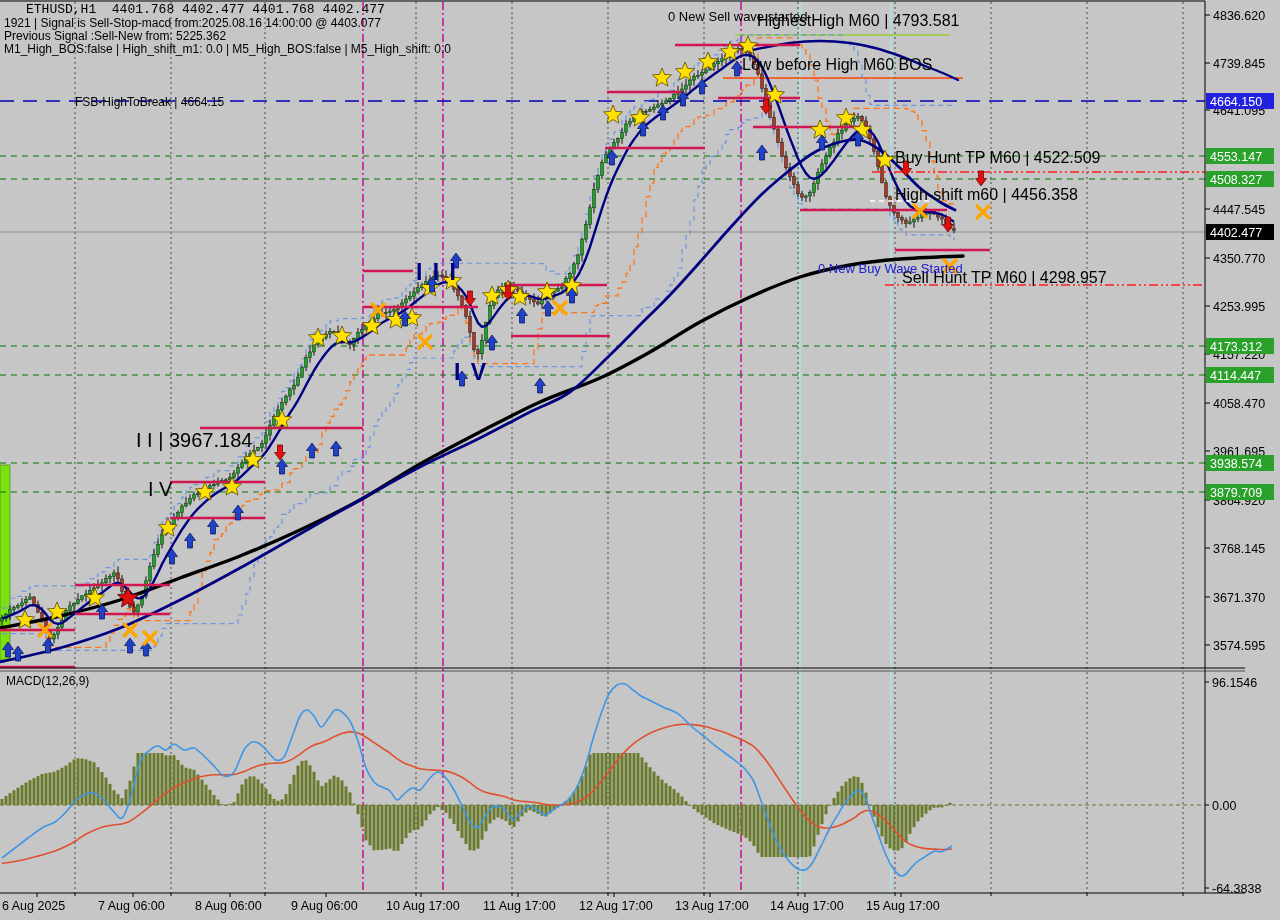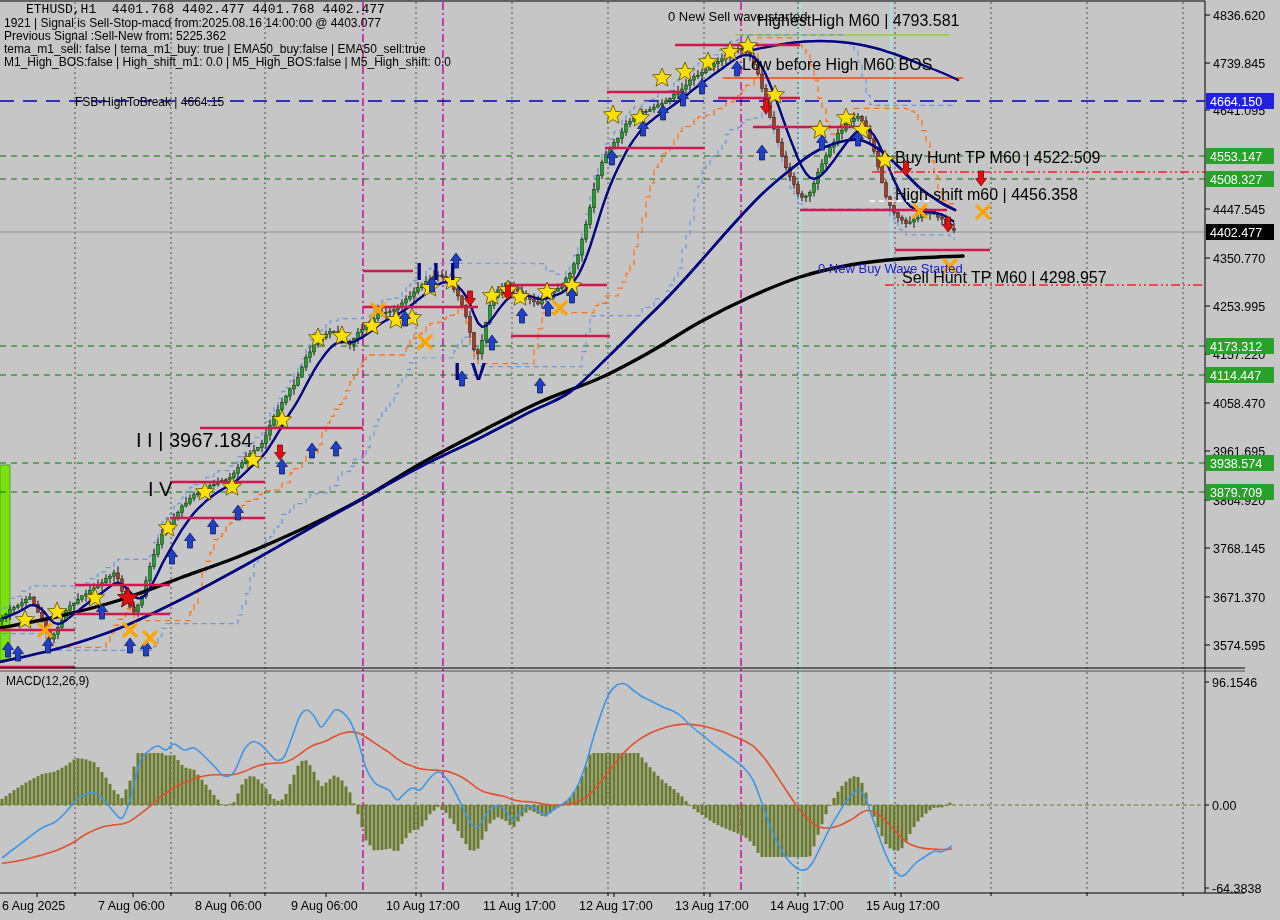--- a/index.html
+++ b/index.html
@@ -967,16 +967,15 @@
       <text x="136" y="447" font-size="20" fill="#000000" font-weight="normal" letter-spacing="0">I I | 3967.184</text>
       <text x="148" y="496" font-size="20" fill="#000000" font-weight="normal" letter-spacing="0">I V</text>
       <text x="416" y="280.05" font-size="23" fill="#000080" font-weight="bold" letter-spacing="2">I I I</text>
       <text x="454" y="380.05" font-size="23" fill="#000080" font-weight="bold" letter-spacing="2">I V</text>
       <text x="6" y="685.2" font-size="12" fill="#000000" font-weight="normal" letter-spacing="0">MACD(12,26,9)</text>
     </svg>
   <div class="info">
     <div class="title">ETHUSD,H1  4401.768 4402.477 4401.768 4402.477</div>
     <div>1921 | Signal is Sell-Stop-macd from:2025.08.16 14:00:00 @ 4403.077</div>
     <div>Previous Signal :Sell-New from: 5225.362</div>
-    <div>tema_m1_sell: false | tema_m1_buy: true | EMA50_buy:false | EMA50_sell:true</div>
     <div>M1_High_BOS:false | High_shift_m1: 0.0 | M5_High_BOS:false | M5_High_shift: 0.0</div>
   </div>
 </div>
 
 </body></html>

